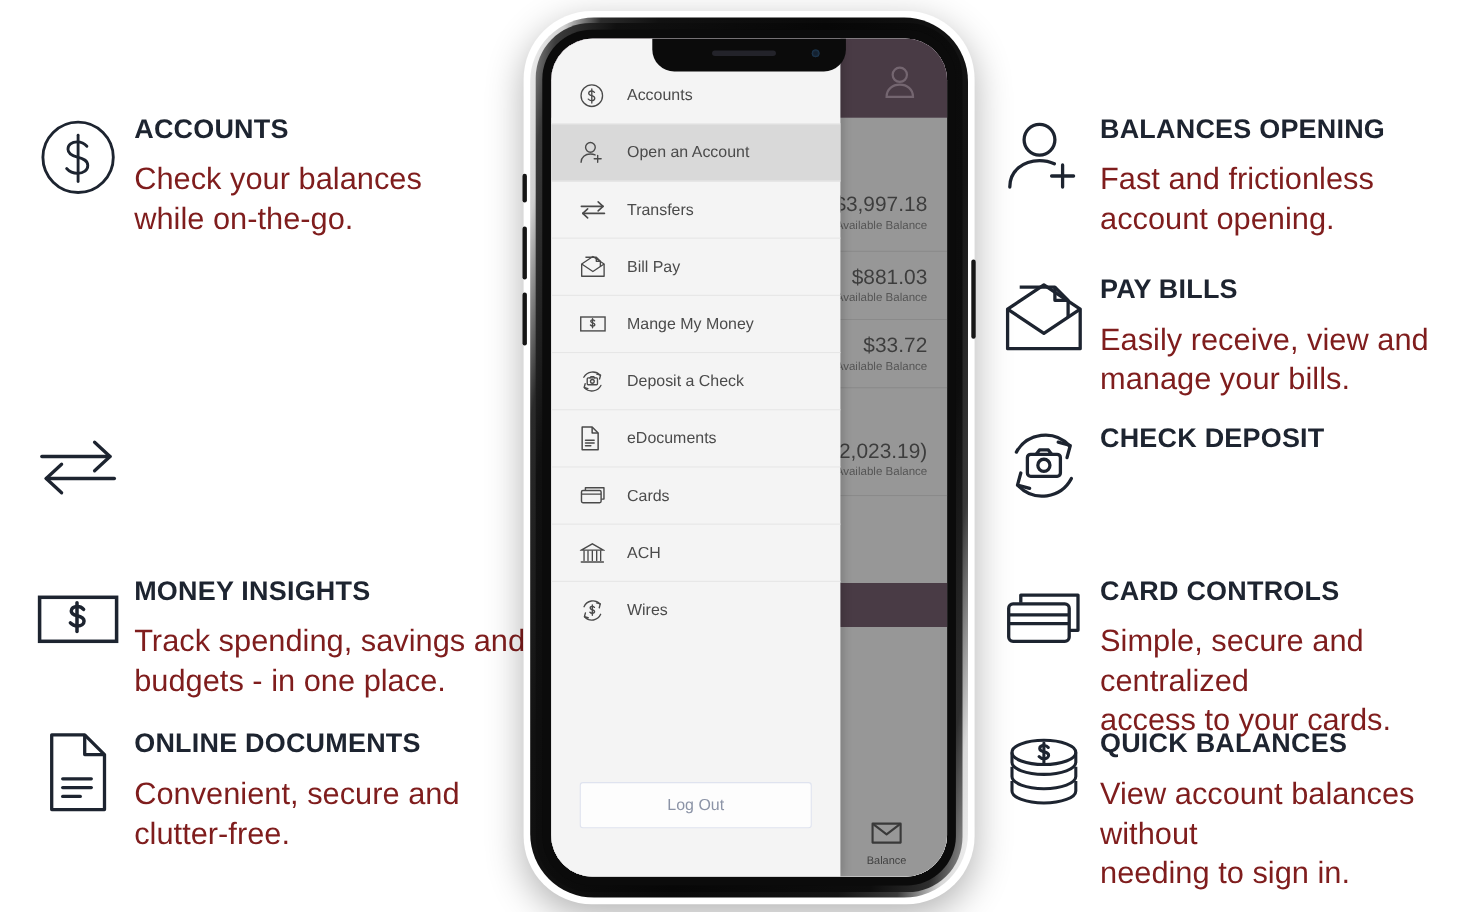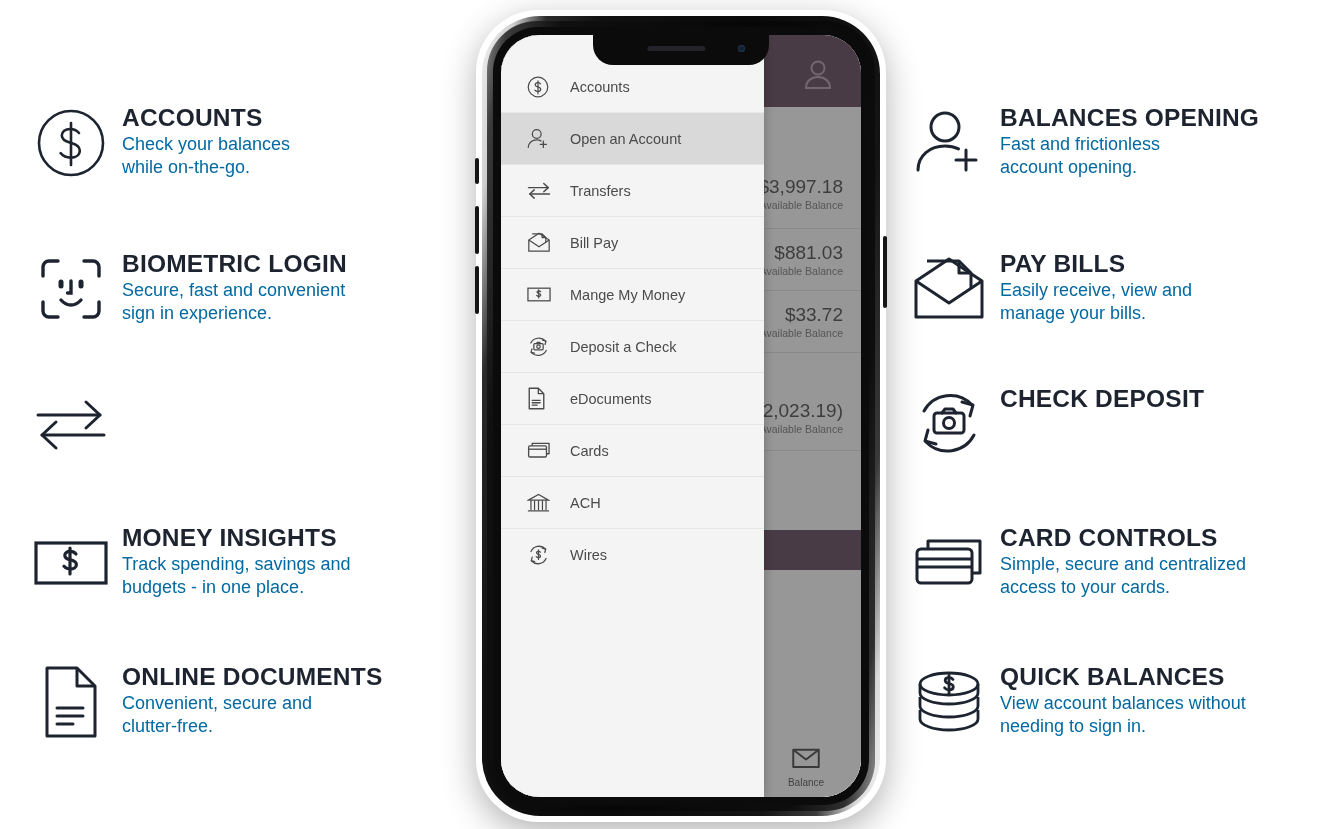--- a/index.html
+++ b/index.html
@@ -22,22 +22,22 @@
     display: flex; align-items: center; justify-content: center;
     color: #1d2430;
   }
   .feat-icon svg { display: block; }
   .feat-text { padding-left: 12px; }
   .feat-title {
     font-size: 24.5px; font-weight: 700; letter-spacing: .2px;
     color: #1d2430; line-height: 1.12; white-space: nowrap;
   }
   .feat-desc {
-    font-size: 18px; font-weight: 400; color: #0369a1;
-    line-height: 1.28; margin-top: 2px; white-space: pre-line;
+    font-size: 28px; font-weight: 400; color: #7f1d1d;
+    line-height: 1.28; margin-top: 14px; white-space: pre-line;
   }
 
   
   .phone {
     position: absolute; left: 476px; top: 10px;
     width: 410px; height: 812px;
   }
   .phone-shadow {
     position: absolute; inset: 0;
     border-radius: 62px;
@@ -172,39 +172,20 @@
           <path d="M36 16v42" stroke-linecap="round"></path>
         </svg>
       </span>
       <div class="feat-text">
         <div class="feat-title">ACCOUNTS</div>
         <div class="feat-desc">Check your balances
 while on-the-go.</div>
       </div>
     </div>
 
-    <div class="feature" style="top:250px;left:14px">
-      <span class="feat-icon">
-        <svg width="68" height="68" viewBox="0 0 68 68" fill="none" stroke="currentColor" stroke-width="3.4" stroke-linecap="round">
-          <path d="M6 21V12a6 6 0 0 1 6-6h9"></path>
-          <path d="M62 21V12a6 6 0 0 0-6-6h-9"></path>
-          <path d="M6 47v9a6 6 0 0 0 6 6h9"></path>
-          <path d="M62 47v9a6 6 0 0 1-6 6h-9"></path>
-          <path d="M24 27v4" stroke-width="5"></path>
-          <path d="M44 27v4" stroke-width="5"></path>
-          <path d="M34 26v12h-3.5"></path>
-          <path d="M24 45c3 3.4 6.3 5 10 5s7-1.6 10-5"></path>
-        </svg>
-      </span>
-      <div class="feat-text">
-        <div class="feat-title">BIOMETRIC LOGIN</div>
-        <div class="feat-desc">Secure, fast and convenient
-sign in experience.</div>
-      </div>
-    </div>
 
     <div class="feature" style="top:385px;left:14px">
       <span class="feat-icon">
         <svg width="74" height="66" viewBox="0 0 74 66" fill="none" stroke="currentColor" stroke-width="3" stroke-linecap="round" stroke-linejoin="round">
           <path d="M4 24h62"></path>
           <path d="M52 11l14 13-14 13"></path>
           <path d="M70 44H8"></path>
           <path d="M22 31L8 44l14 13"></path>
         </svg>
       </span>
@@ -513,20 +494,23 @@
                 <path d="M60 46a28 28 0 0 1-46 8"></path>
                   <path d="M24 56l-11-3 3-11"></path>
                 <path d="M42 26c-1.8-2-4-2.8-6.3-2.8-3.6 0-6 1.8-6 4.6 0 3 2.6 4.1 6.1 5 3.8 1 6.6 2.1 6.6 5.3 0 3.1-2.8 5-6.5 5-2.8 0-5.2-1-7-3.1"></path>
                 <path d="M36 19v30"></path>
               </svg>
             </span>
             <span class="menu-lbl">Wires</span>
           </div>
         </div>
 
+        <div class="drawer-foot">
+          <div class="logout-btn">Log Out</div>
+        </div>
       </div>
 
       <div class="notch">
         <div class="notch-speaker"></div>
         <div class="notch-cam"></div>
       </div>
     </div>
   </div>
 </div>
 

